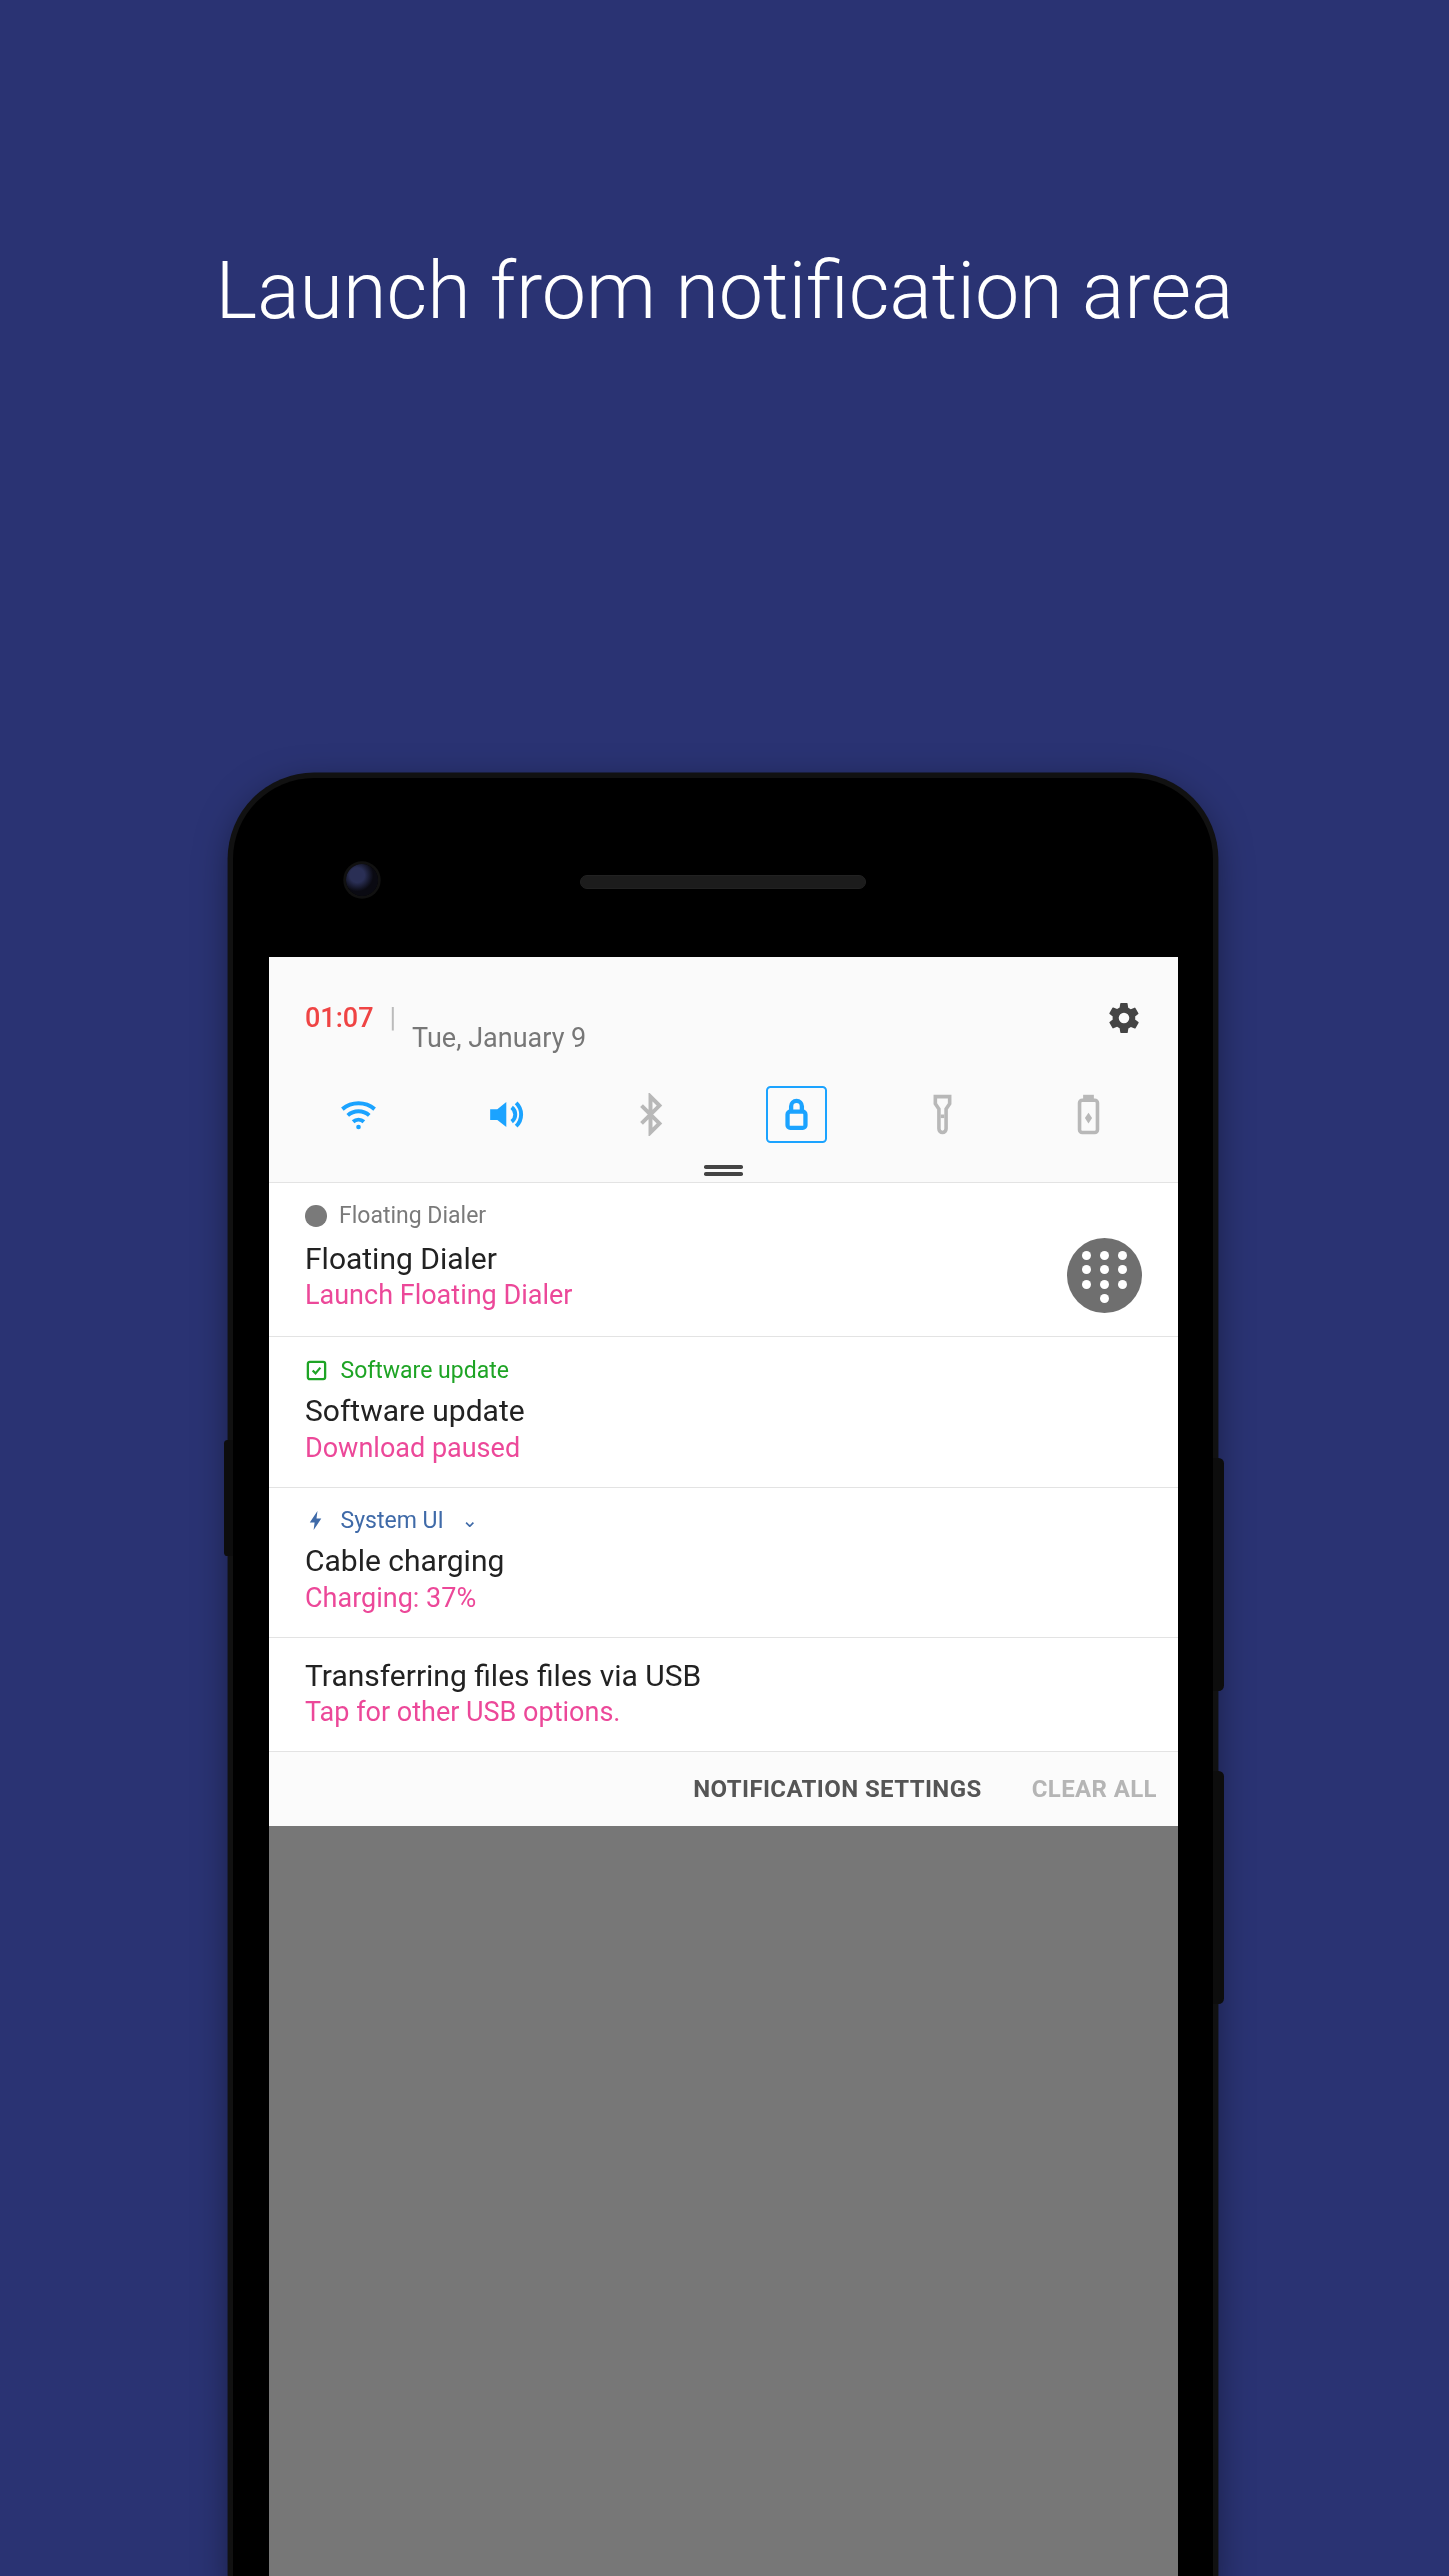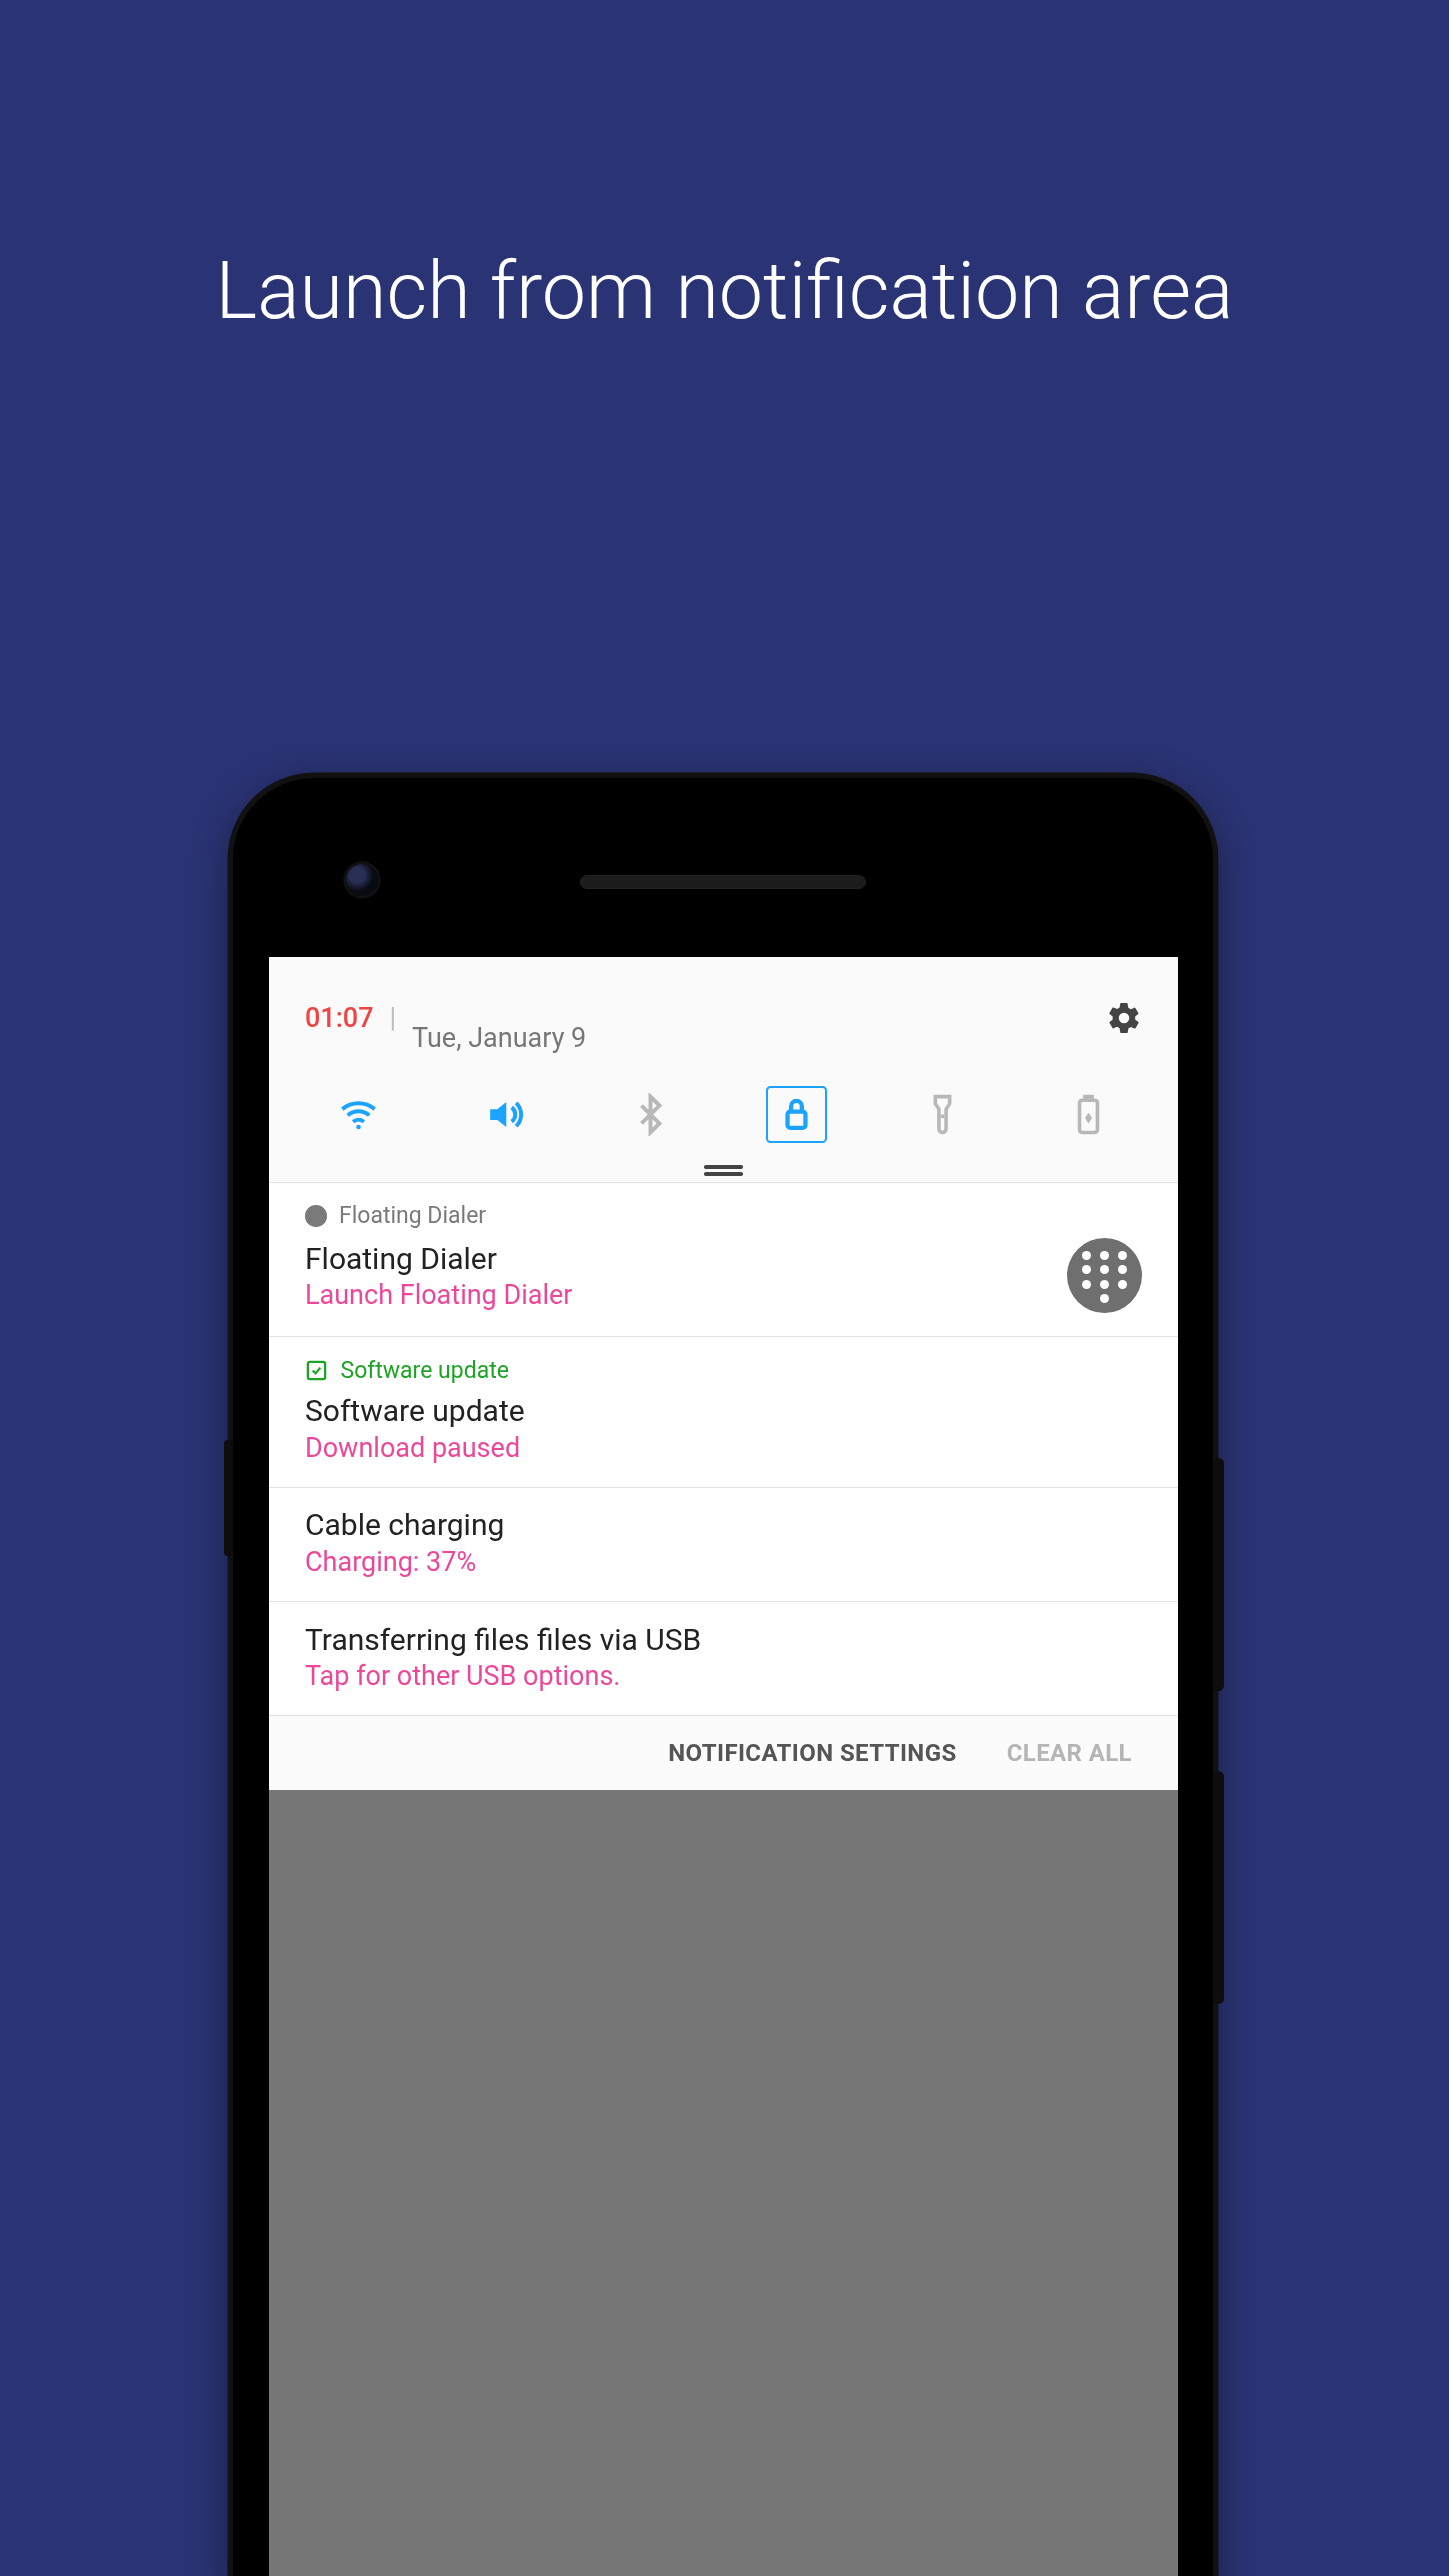--- a/index.html
+++ b/index.html
@@ -124,21 +124,21 @@
     gap: 5.4px; padding: 12.5px;
     margin-left: auto;
   }
   .dial-circle span { width: 9px; height: 9px; background:#fff; border-radius:50%; justify-self:center; align-self:center;}
   .dial-circle span.h { visibility: hidden; }
   .chevron { font-size: 19.7px; color: #3f6aa8; margin-left: 5.4px; }
   .footer {
     display: flex;
     justify-content: flex-end;
     gap: 50px;
-    padding: 23px 46px;
+    padding: 23px 21px;
     border-top: 0.9px solid #e3e3e3;
     background: #fbfbfb;
     font-size: 24px;
     font-weight: 700;
     letter-spacing: 0.4px;
   }
   .footer .ns { color: #555; }
   .footer .ca { color: #b5b5b5; }
   .small-svg svg { width: 23px; height: 23px; }
 </style>
@@ -248,20 +248,27 @@
               <rect x="3" y="3" width="18" height="18" rx="2"></rect>
               <path d="M8 12l3 3 5-6"></path>
             </svg>
           <span>Software update</span>
         </div>
         <div class="notif-title">Software update</div>
         <div class="notif-sub">Download paused</div>
       </div>
 
       <div class="notif">
+        <div class="notif-app blue small-svg">
+          <svg viewBox="0 0 24 24" fill="currentColor">
+              <path d="M13 2 5 14h5l-1 8 8-12h-5z"></path>
+            </svg>
+          <span>System UI</span>
+          <span class="chevron">⌄</span>
+        </div>
         <div class="notif-title">Cable charging</div>
         <div class="notif-sub">Charging: 37%</div>
       </div>
 
       <div class="notif">
         <div class="notif-title">Transferring files files via USB</div>
         <div class="notif-sub">Tap for other USB options.</div>
       </div>
 
       <div class="footer">

